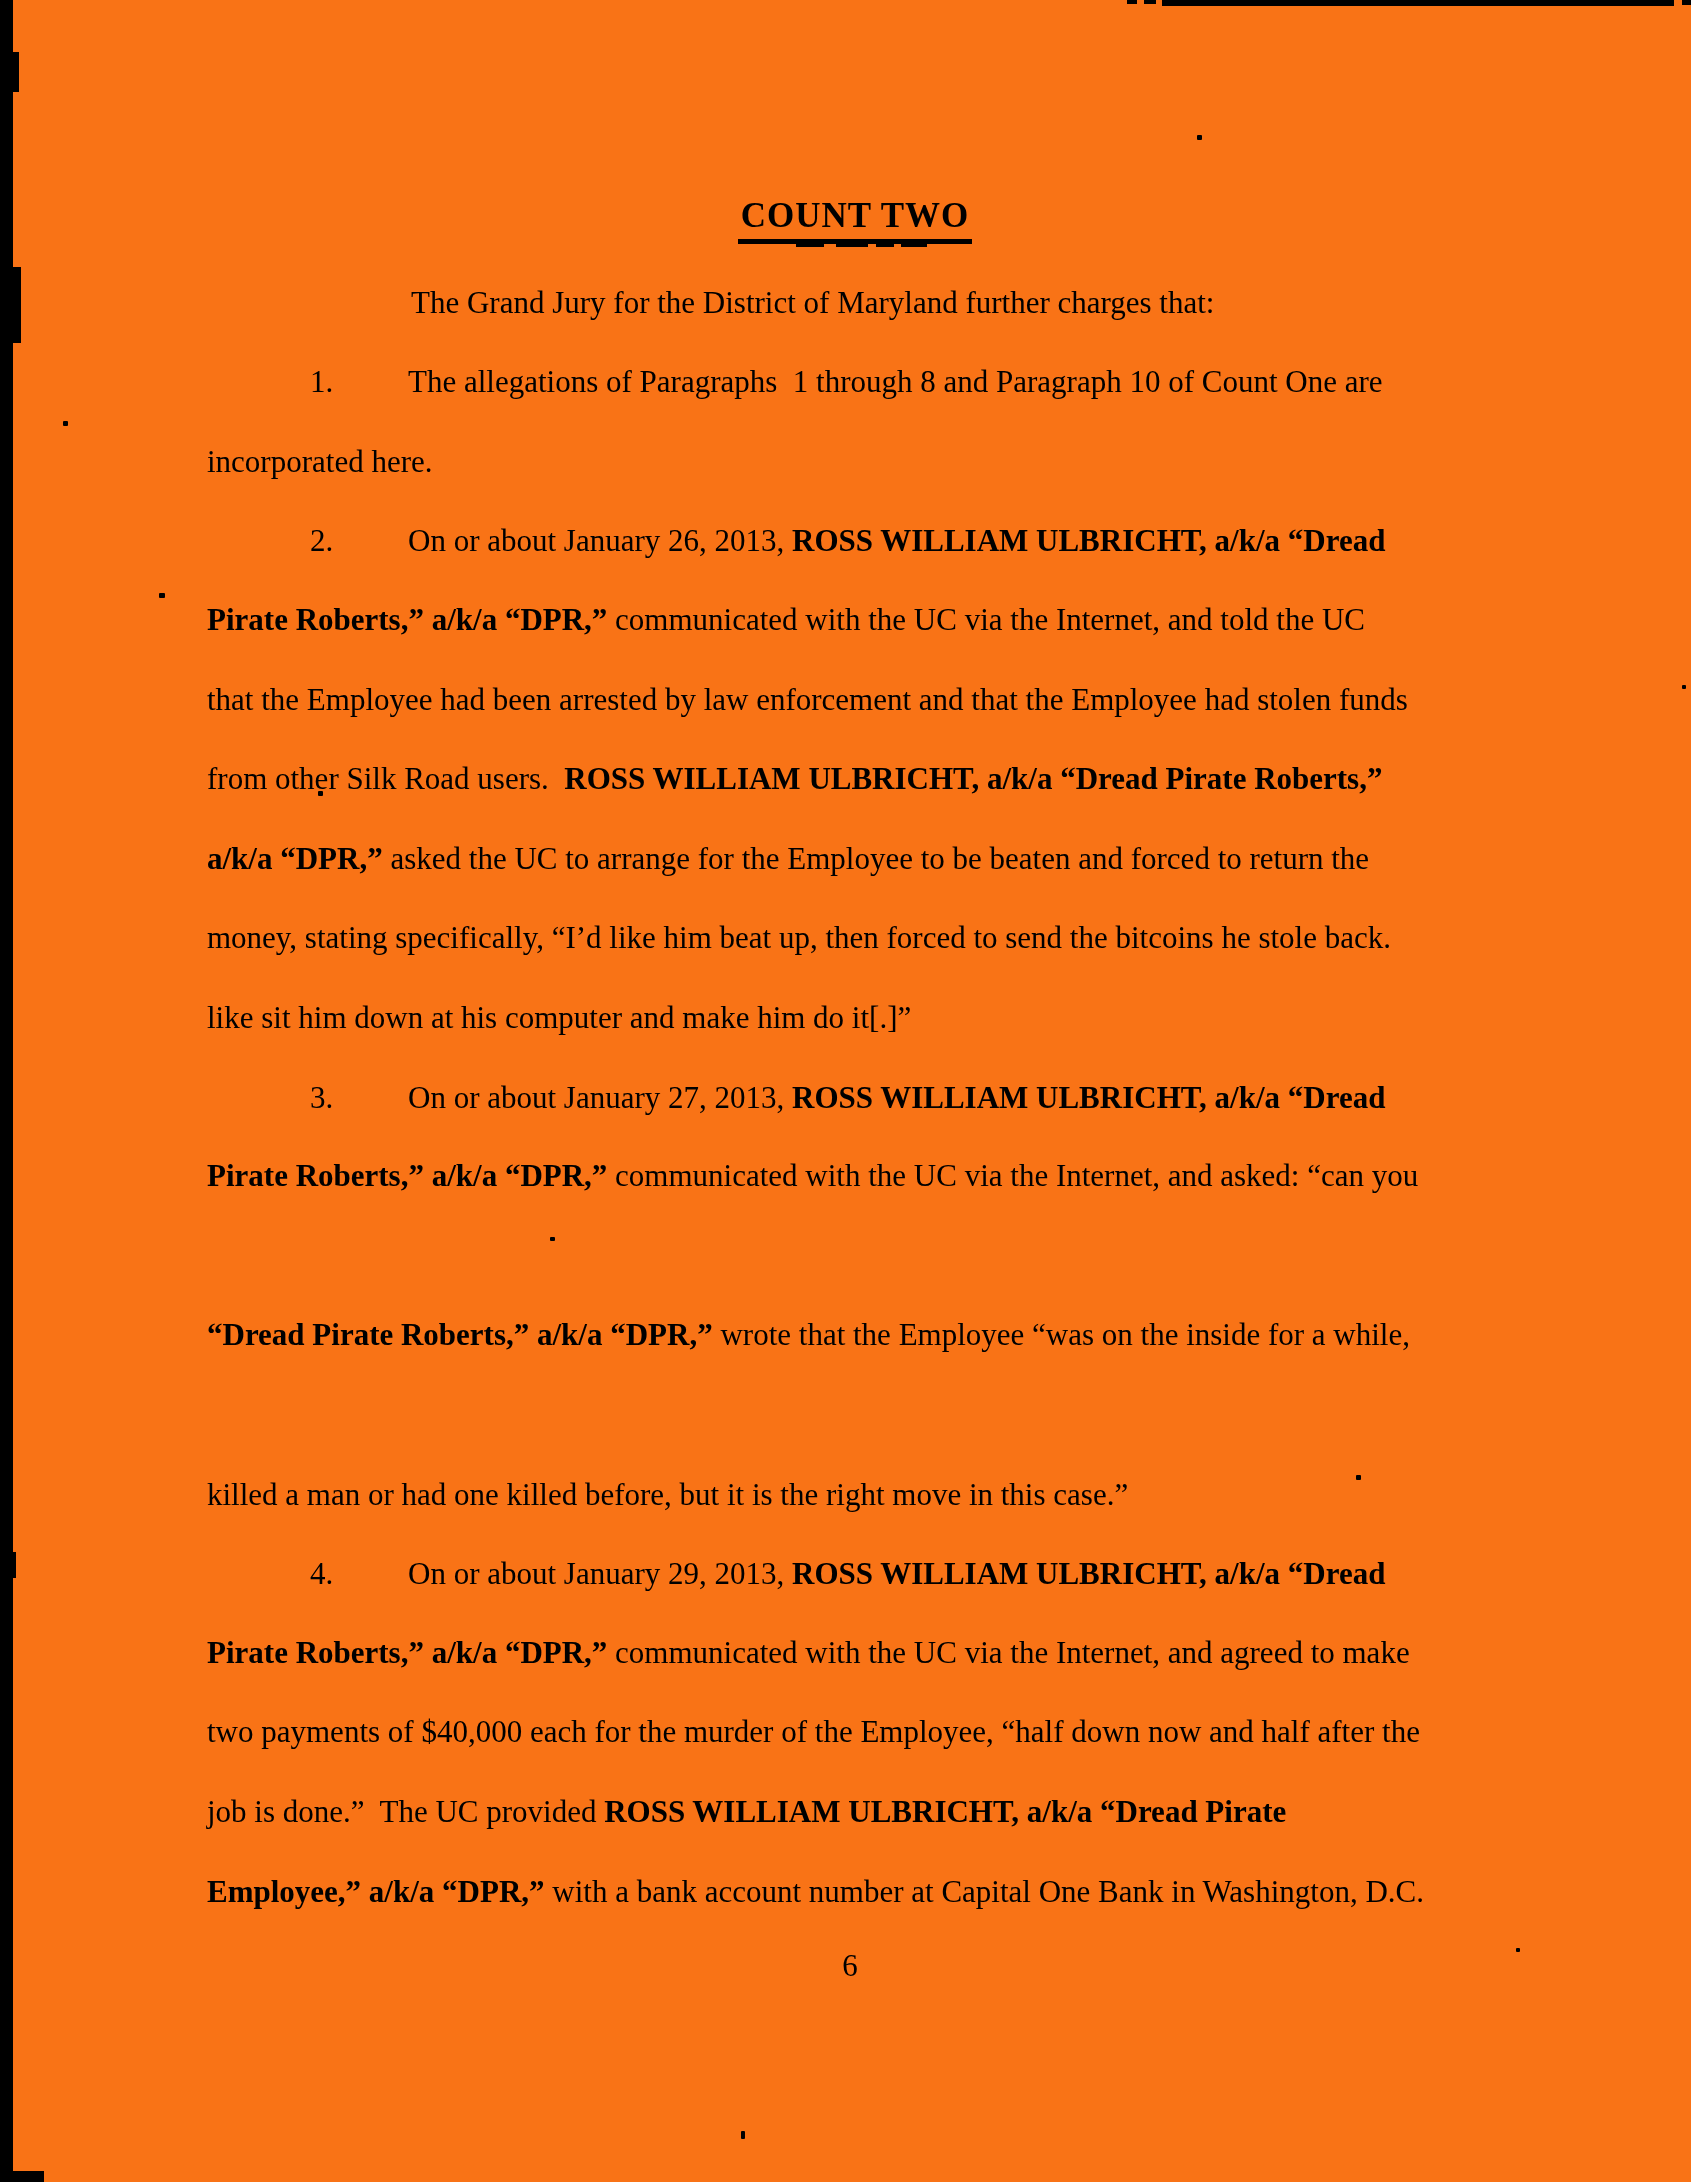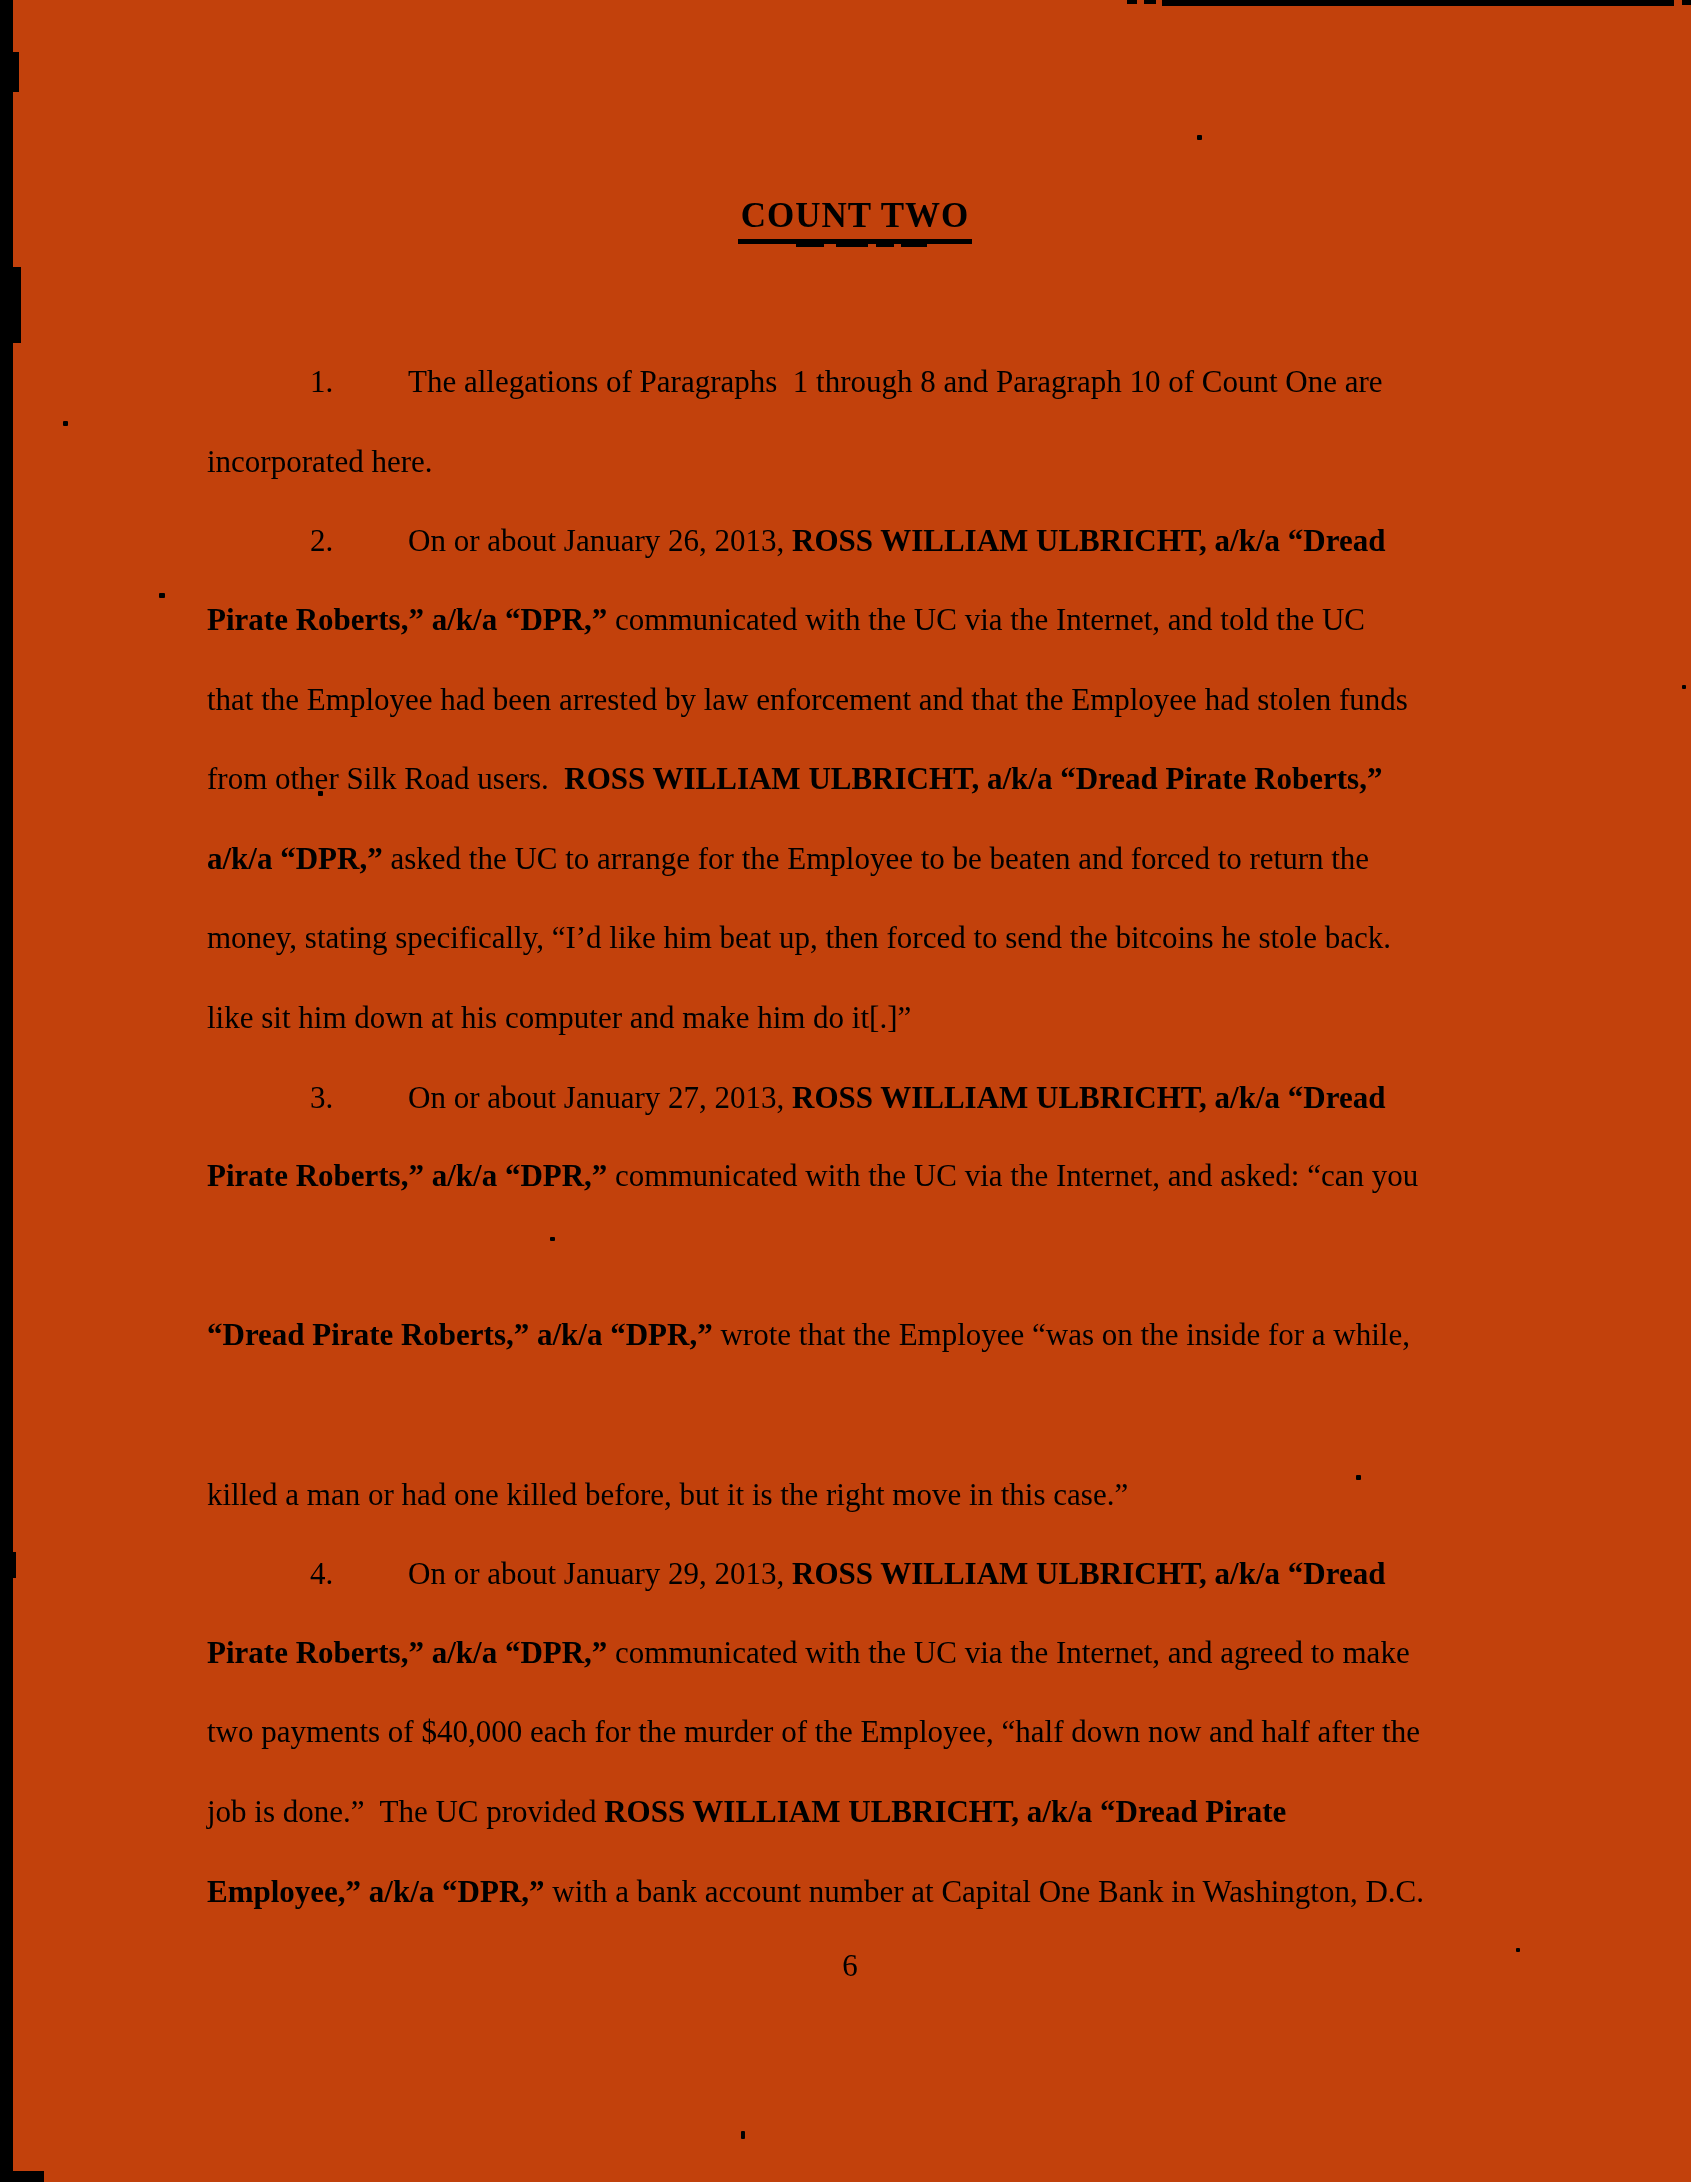--- a/index.html
+++ b/index.html
@@ -4,21 +4,21 @@
 <style>
   html, body {
     margin: 0;
     padding: 0;
     background: #ffffff;
   }
   .page {
     position: relative;
     width: 1692px;
     height: 2182px;
-    background: #c2410c;
+    background: #f97316;
     overflow: hidden;
     font-family: "Liberation Serif", "DejaVu Serif", serif;
     color: #000;
   }
   
   .art { position: absolute; background: #000; }
   
   .title-wrap {
     position: absolute;
     left: 207px;
@@ -84,20 +84,21 @@
   <div class="title-wrap">
     <span class="title-text">COUNT TWO</span>
   </div>
 
   <div class="underline-frag" style="left:796px; top:243px; width:28px;"></div>
   <div class="underline-frag" style="left:836px; top:243px; width:32px;"></div>
   <div class="underline-frag" style="left:876px; top:243px; width:18px;"></div>
   <div class="underline-frag" style="left:901px; top:243px; width:26px;"></div>
 
   <div id="doc-lines">
+      <div class="line" style="top: 283px; left: 204px;"><span>The Grand Jury for the District of Maryland further charges that:</span></div>
       <div class="line" style="top: 362px; left: 103px;"><span class="para-number">1.</span><span>The allegations of Paragraphs  1 through 8 and Paragraph 10 of Count One are</span></div>
       <div class="line" style="top: 442px; left: 0px;"><span>incorporated here.</span></div>
       <div class="line" style="top: 521px; left: 103px;"><span class="para-number">2.</span><span>On or about January 26, 2013, </span><span class="b">ROSS WILLIAM ULBRICHT, a/k/a “Dread</span></div>
       <div class="line" style="top: 600px; left: 0px;"><span class="b">Pirate Roberts,” a/k/a “DPR,”</span><span> communicated with the UC via the Internet, and told the UC</span></div>
       <div class="line" style="top: 680px; left: 0px;"><span>that the Employee had been arrested by law enforcement and that the Employee had stolen funds</span></div>
       <div class="line" style="top: 759px; left: 0px;"><span>from other Silk Road users.  </span><span class="b">ROSS WILLIAM ULBRICHT, a/k/a “Dread Pirate Roberts,”</span></div>
       <div class="line" style="top: 839px; left: 0px;"><span class="b">a/k/a “DPR,”</span><span> asked the UC to arrange for the Employee to be beaten and forced to return the</span></div>
       <div class="line" style="top: 918px; left: 0px;"><span>money, stating specifically, “I’d like him beat up, then forced to send the bitcoins he stole back.</span></div>
       <div class="line" style="top: 998px; left: 0px;"><span>like sit him down at his computer and make him do it[.]”</span></div>
       <div class="line" style="top: 1078px; left: 103px;"><span class="para-number">3.</span><span>On or about January 27, 2013, </span><span class="b">ROSS WILLIAM ULBRICHT, a/k/a “Dread</span></div>

